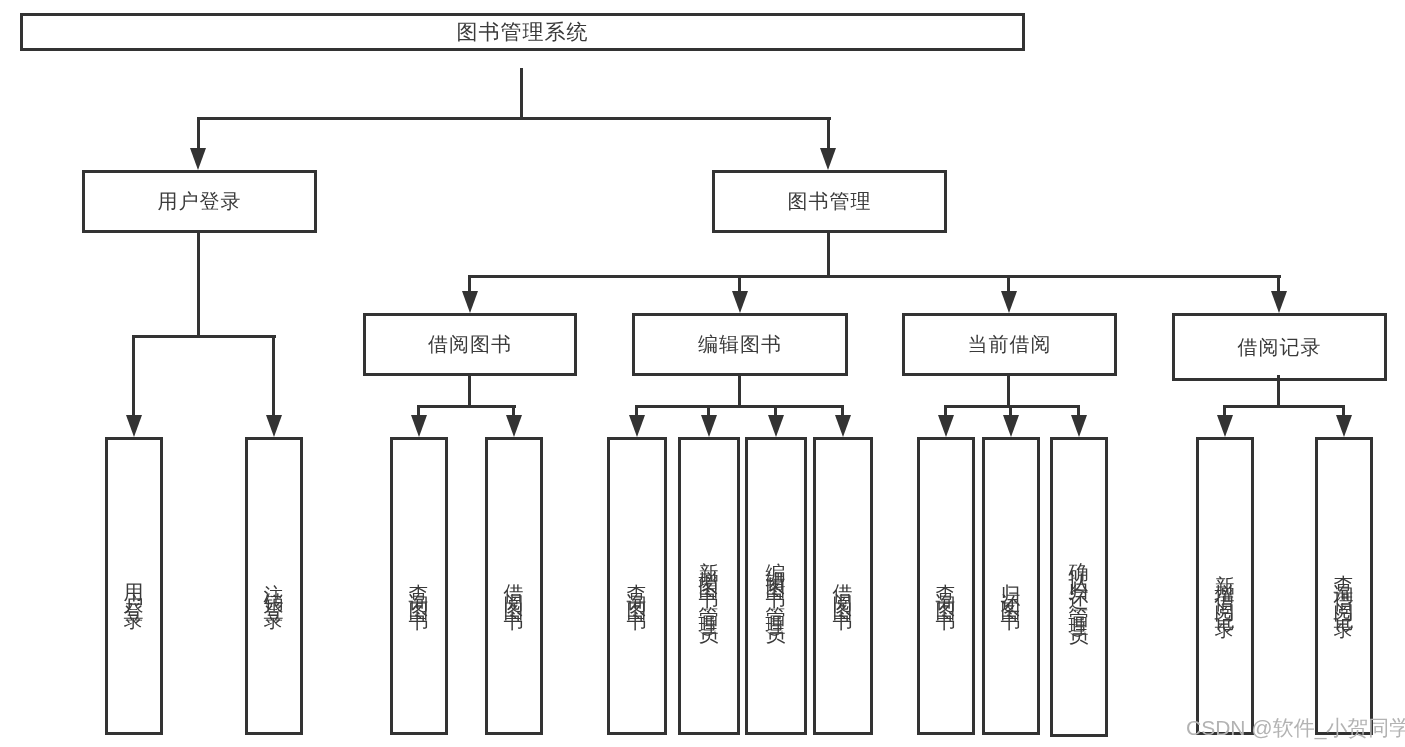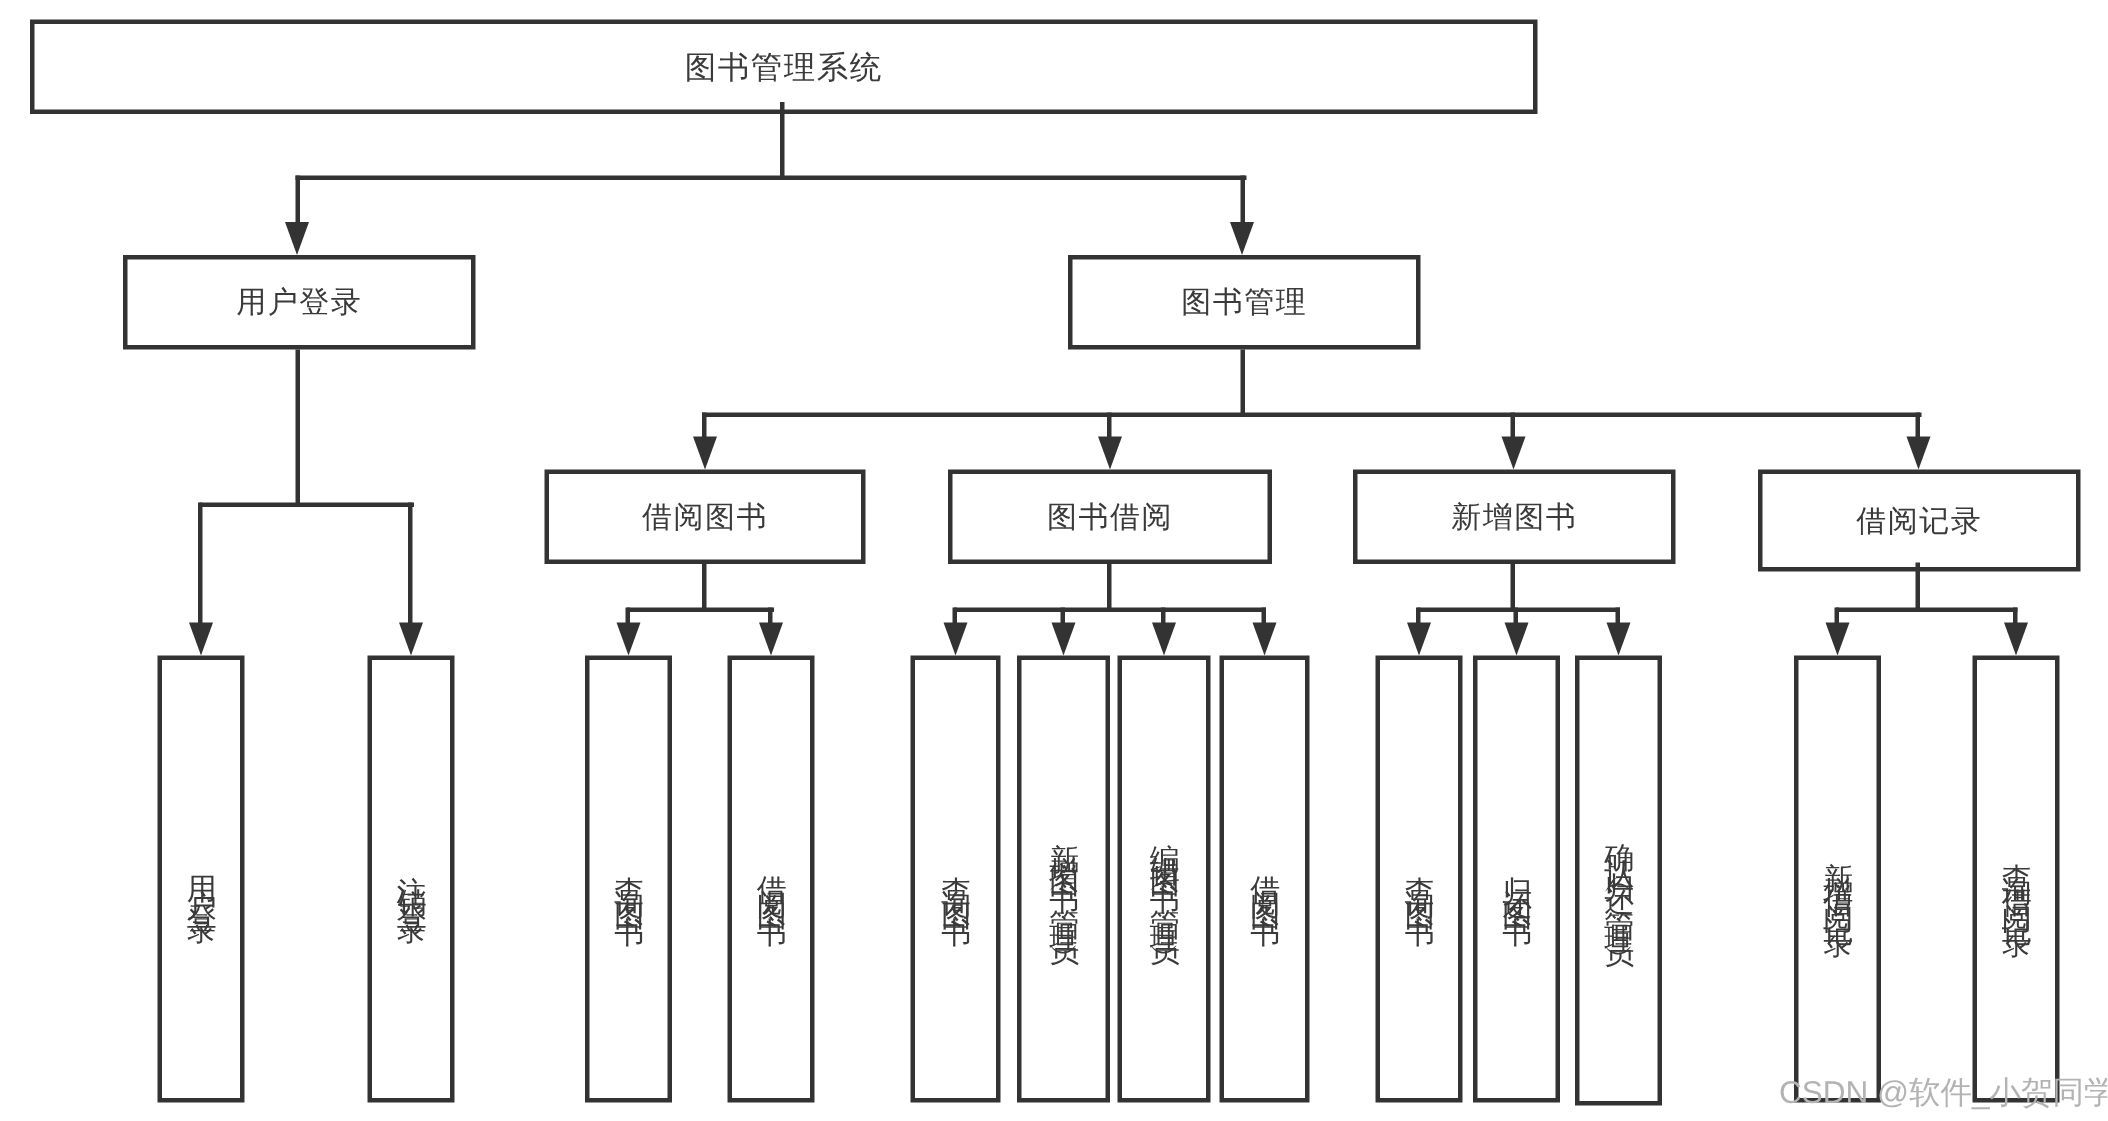--- a/index.html
+++ b/index.html
@@ -50,21 +50,21 @@
     color: #b3b3b3;
     white-space: nowrap;
     z-index: 5;
   }
 </style>
 </head>
 <body>
 
 <div id="canvas">
 
-  <div class="box root" style="left:20px; top:13px; width:1005px; height:63px;">
+  <div class="box root" style="left:20px; top:13px; width:1005px; height:38px;">
     <span>图书管理系统</span>
   </div>
 
   <div class="vl" style="left:520px; top:68px; height:52px;"></div>
   <div class="hl" style="left:197px; top:117px; width:634px;"></div>
   <div class="vl" style="left:197px; top:117px; height:35px;"></div>
   <div class="arr" style="left:190px; top:148px;"></div>
   <div class="vl" style="left:827px; top:117px; height:35px;"></div>
   <div class="arr" style="left:820px; top:148px;"></div>
 
@@ -90,24 +90,24 @@
   <div class="arr" style="left:732px; top:291px;"></div>
   <div class="vl" style="left:1007px; top:275px; height:20px;"></div>
   <div class="arr" style="left:1001px; top:291px;"></div>
   <div class="vl" style="left:1277px; top:275px; height:20px;"></div>
   <div class="arr" style="left:1271px; top:291px;"></div>
 
   <div class="box" style="left:363px; top:313px; width:214px; height:63px;">
     <span>借阅图书</span>
   </div>
   <div class="box" style="left:632px; top:313px; width:216px; height:63px;">
-    <span>图书借阅</span>
+    <span>编辑图书</span>
   </div>
   <div class="box" style="left:902px; top:313px; width:215px; height:63px;">
-    <span>新增图书</span>
+    <span>当前借阅</span>
   </div>
   <div class="box" style="left:1172px; top:313px; width:215px; height:68px;">
     <span>借阅记录</span>
   </div>
 
   <div class="vl" style="left:468px; top:375px; height:33px;"></div>
   <div class="hl" style="left:418px; top:405px; width:98px;"></div>
   <div class="vl" style="left:417px; top:405px; height:14px;"></div>
   <div class="arr" style="left:411px; top:415px;"></div>
   <div class="vl" style="left:512px; top:405px; height:14px;"></div>

